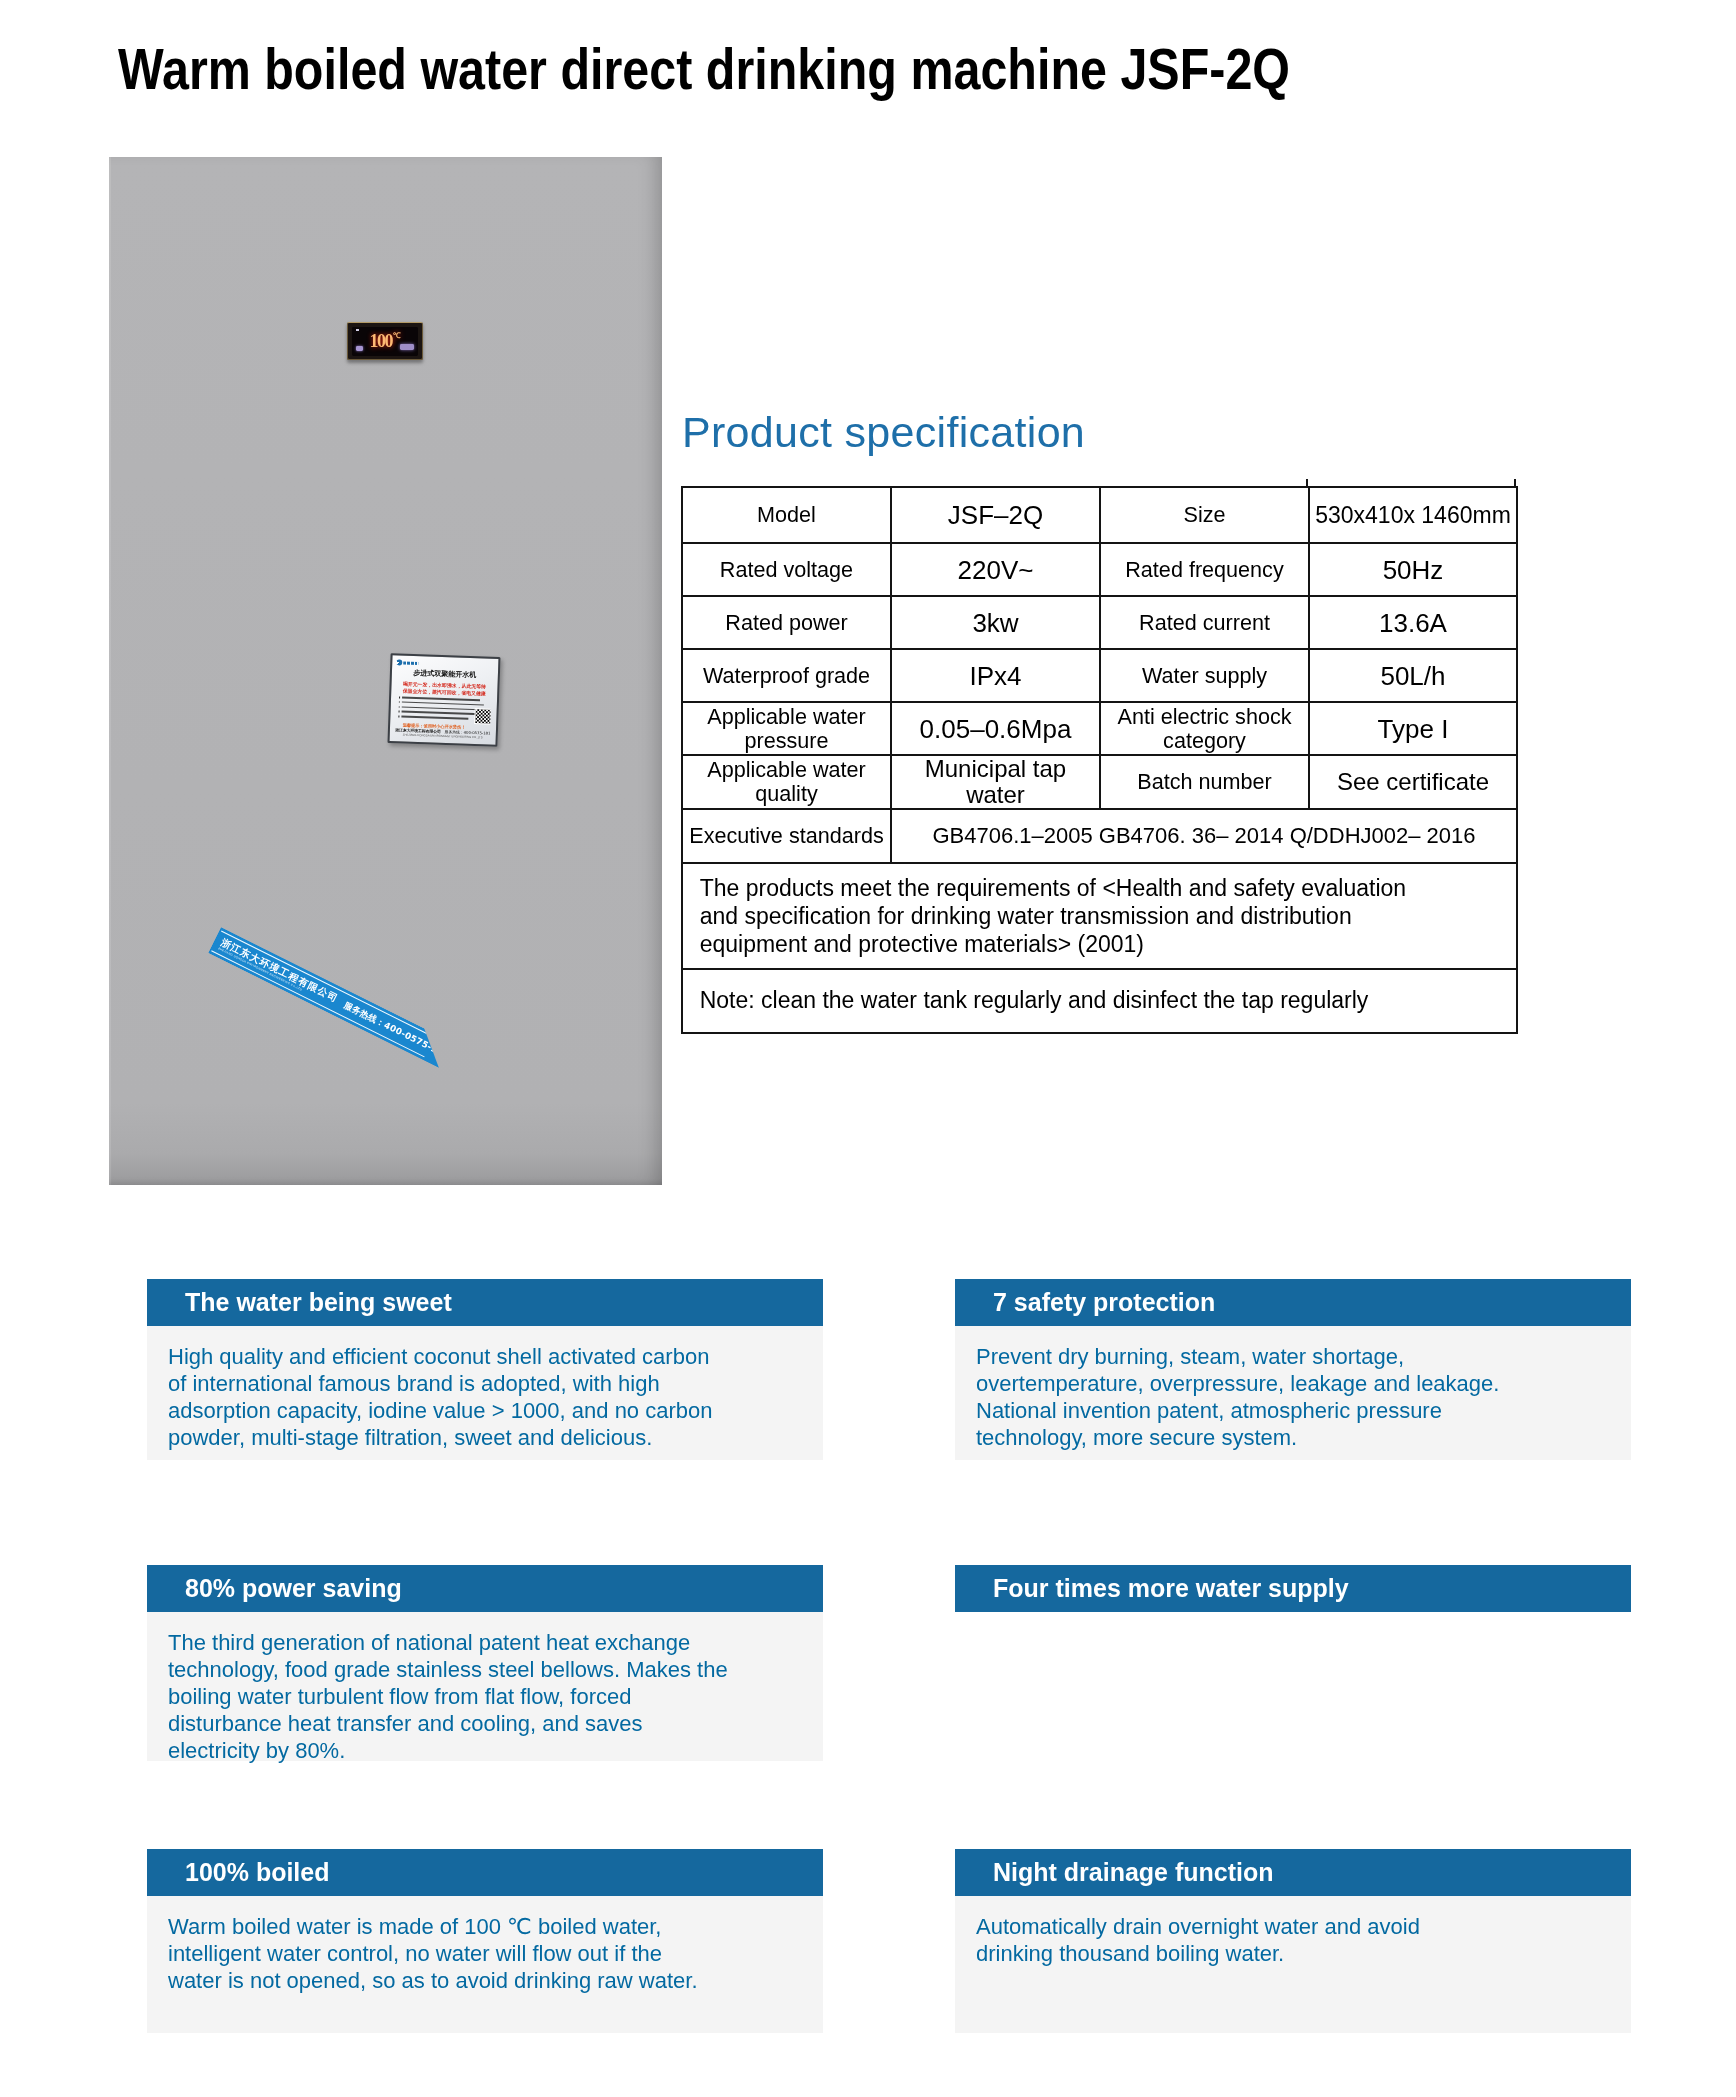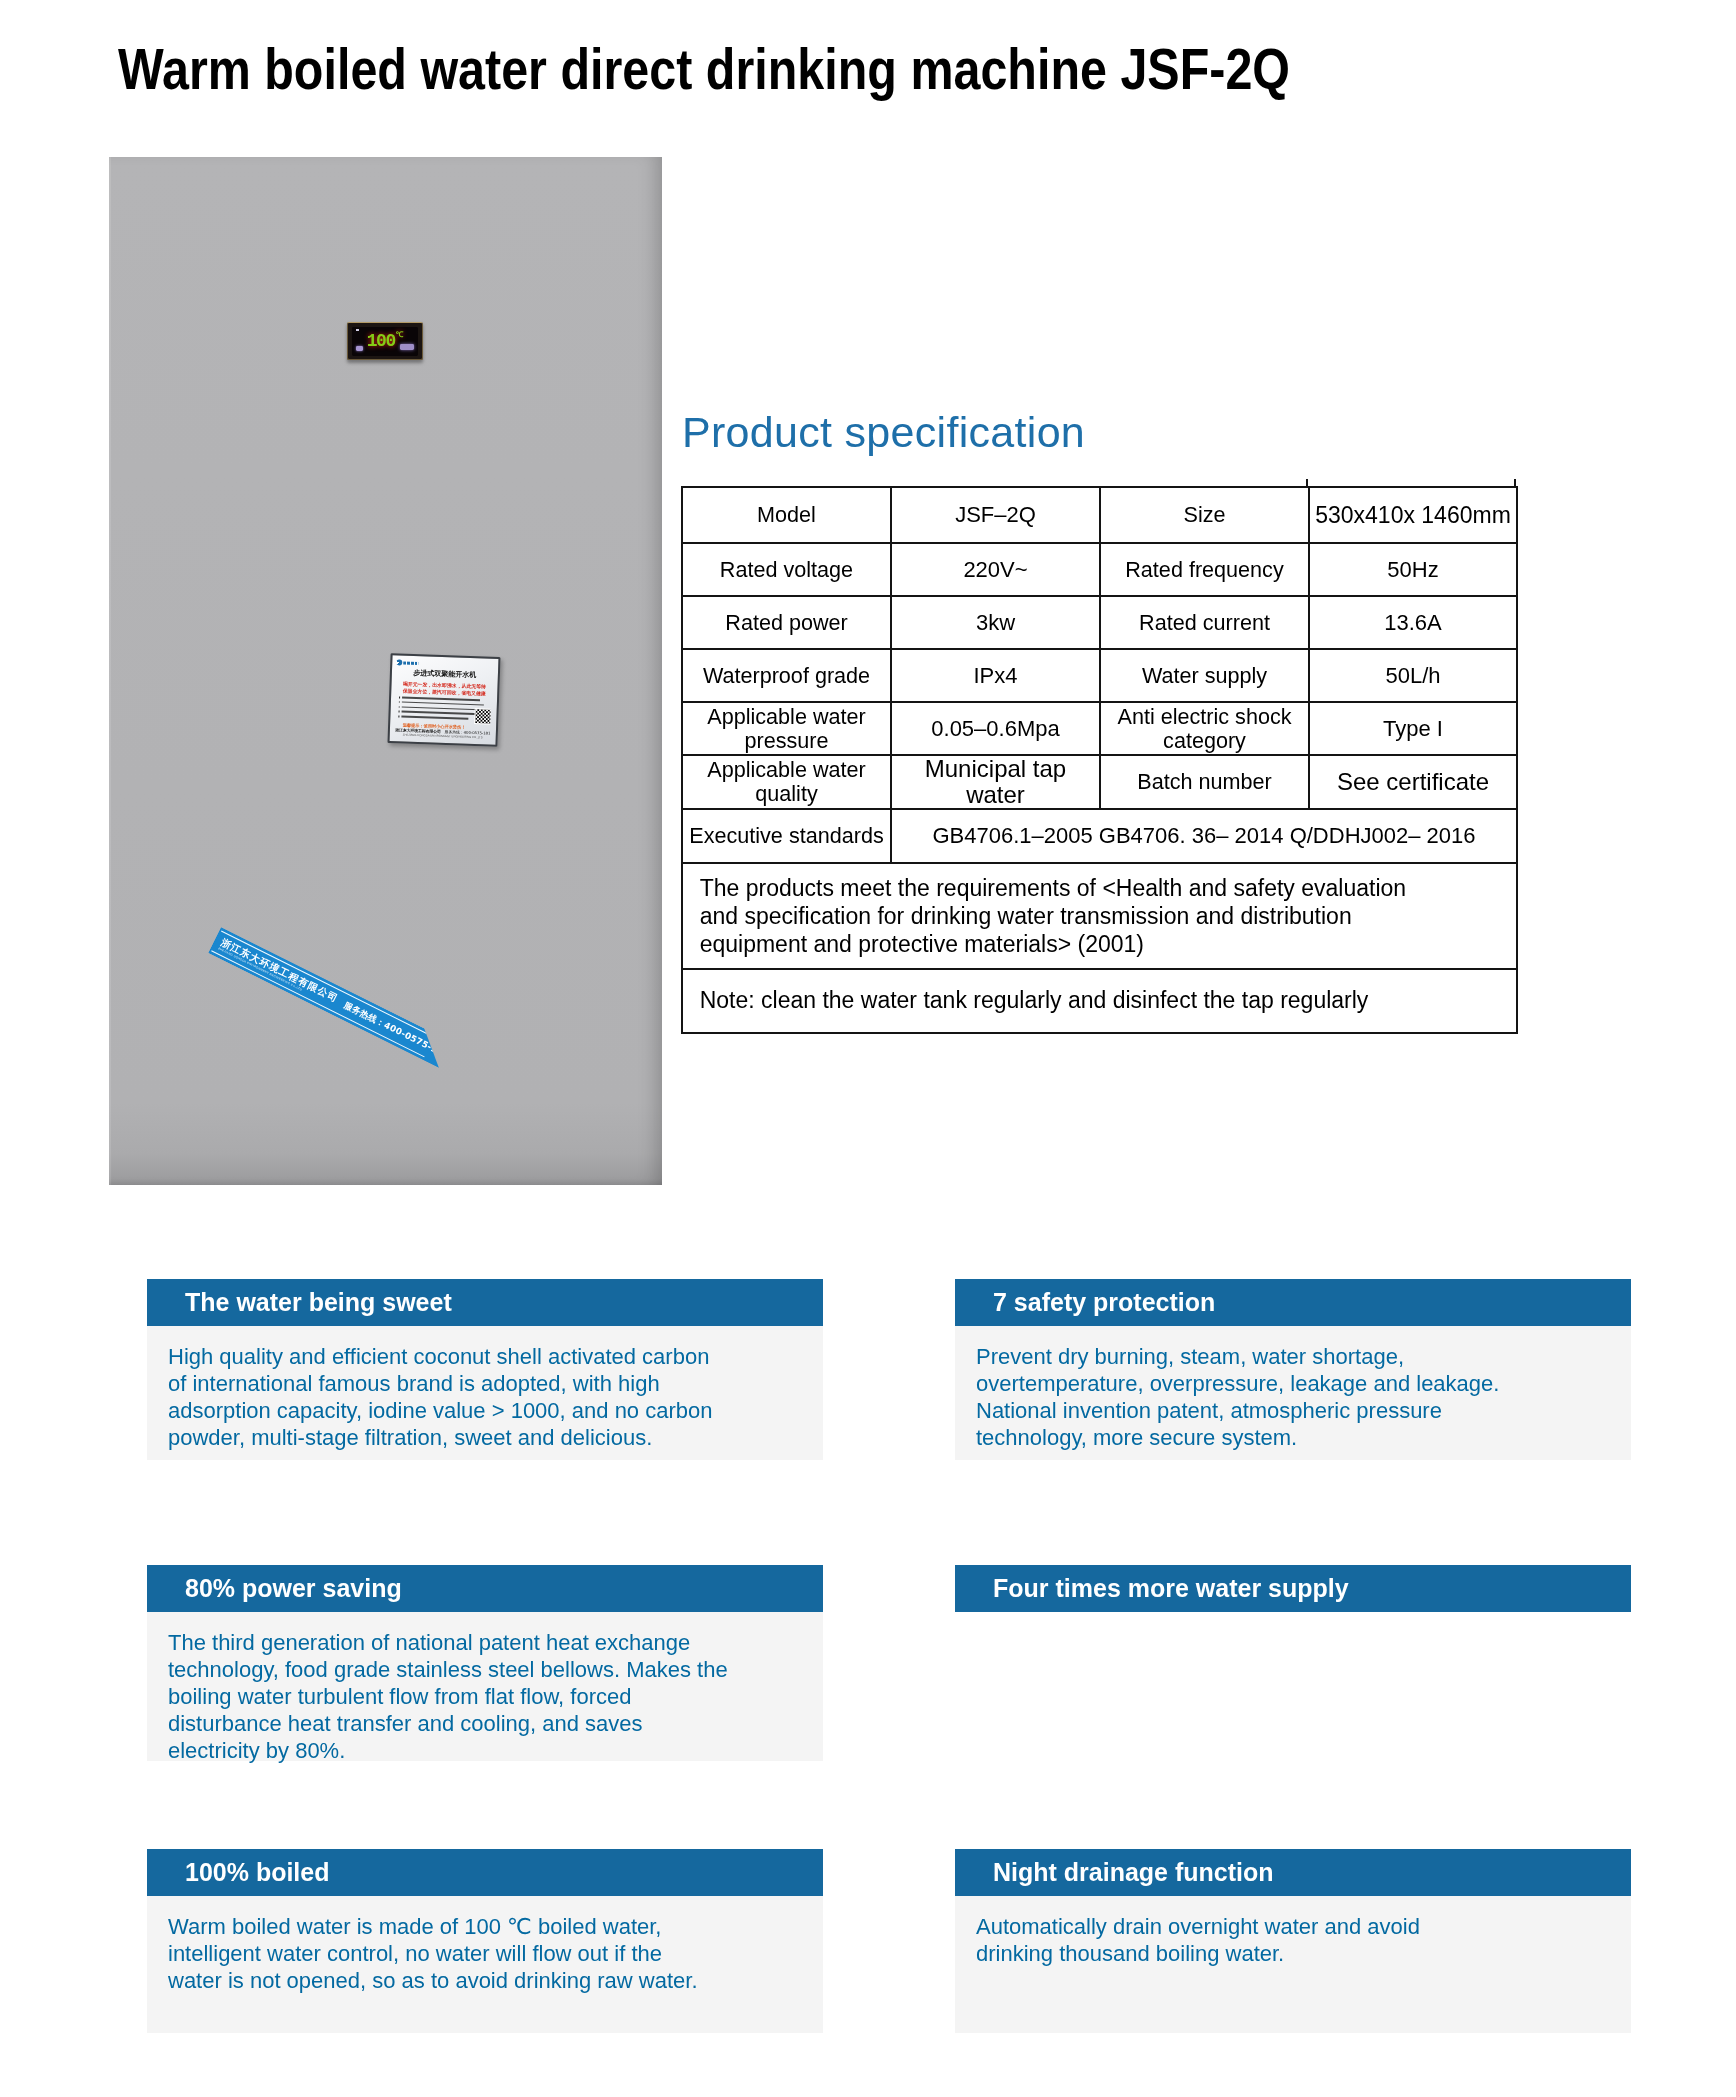--- a/index.html
+++ b/index.html
@@ -25,22 +25,22 @@
     background:#1c1512;border:1.4px solid #6b5a3a;border-top-color:#b39a66;
     border-radius:2.1px;box-shadow:0 2.1px 3.5px rgba(0,0,0,.35);
   }
   .disp-screen{
     position:absolute;left:4.2px;top:3.5px;right:4.2px;bottom:3.5px;background:#0a0507;
     border-radius:1.4px;display:flex;align-items:center;justify-content:center;
   }
   .disp-dot{position:absolute;left:4.2px;top:2.8px;width:2.8px;height:2.1px;background:#e9e6ff;opacity:.9;}
   .disp-ind-left{position:absolute;left:3.5px;bottom:4.2px;width:7.7px;height:4.9px;background:#b9a6ea;border-radius:1.4px;box-shadow:0 0 2.8px #9d87dd;opacity:.9;}
   .disp-temp{
-    font-family:Liberation Mono, monospace;font-weight:bold;
-    font-size:18px;color:#84cc16;letter-spacing:-1.4px;line-height:1;
+    font-family:Liberation Serif, serif;font-weight:bold;
+    font-size:18px;color:#fdba74;letter-spacing:-1.4px;line-height:1;
     text-shadow:0 0 4.9px rgba(255,45,20,.85);
   }
   .disp-unit{font-size:7.7px;vertical-align:top;letter-spacing:0;margin-left:0.7px;}
   .disp-ind-right{position:absolute;right:4.2px;bottom:5.6px;width:14px;height:6.3px;background:#b9a6ea;border-radius:1.4px;box-shadow:0 0 3.5px #9d87dd;opacity:.85;}
   
   .plate{
     position:absolute;left:280px;top:498px;width:106px;height:86px;
     transform:rotate(2deg);border:2.1px solid #3c4046;border-radius:1.4px;
     background:linear-gradient(155deg,#fdfdfe 0%,#eef0f3 45%,#d7dbe1 100%);
     box-shadow:2.1px 2.8px 4.2px rgba(0,0,0,.28);
@@ -87,21 +87,21 @@
   
   .spec-table{
     position:absolute;left:681px;top:486px;width:835px;
     border-collapse:collapse;table-layout:fixed;
   }
   .spec-table td{
     border:2.1px solid #141414;text-align:center;vertical-align:middle;
     padding:0 5.6px;overflow:hidden;
   }
   td.lab{font-size:21.6px;line-height:24px;color:#000;}
-  td.val{font-size:22px;line-height:28px;border-radius:26px;}
+  td.val{font-size:26px;line-height:28px;border-radius:26px;}
   td.val-sm{font-size:23px;line-height:25px;padding:0 2.1px;}
   td.val-2l{font-size:24px;line-height:26px;}
   td.val-std{font-size:22px;line-height:24.4px;}
   td.para{
     text-align:left;font-size:23px;line-height:28px;padding:9.8px 16.7px;
     white-space:pre-line;
   }
   td.note{text-align:left;font-size:23px;padding:0 16.7px;}
   .stub{position:absolute;width:2.1px;height:8.4px;background:#141414;top:479px;}
   .stub1{left:1306px;} .stub2{left:1514px;}

